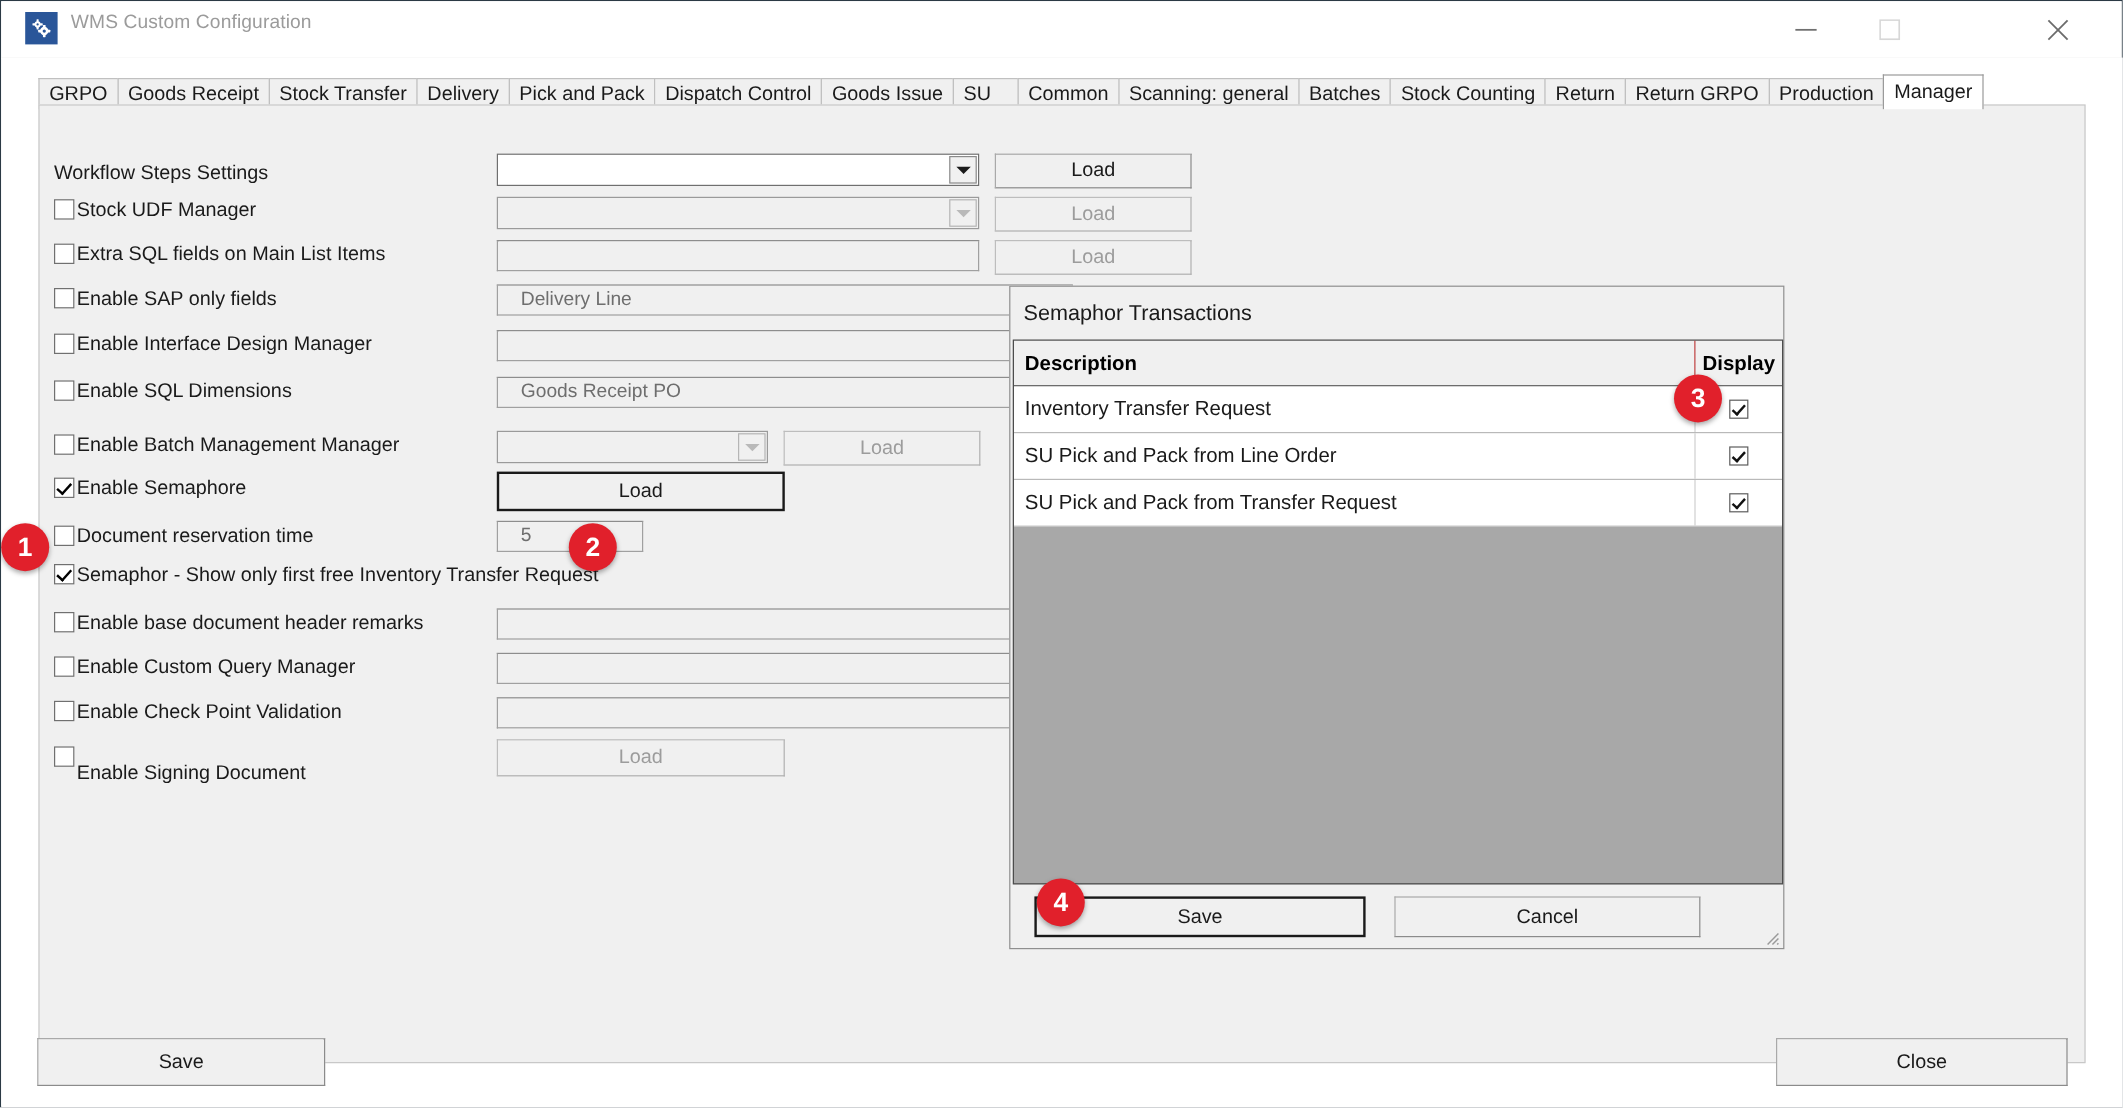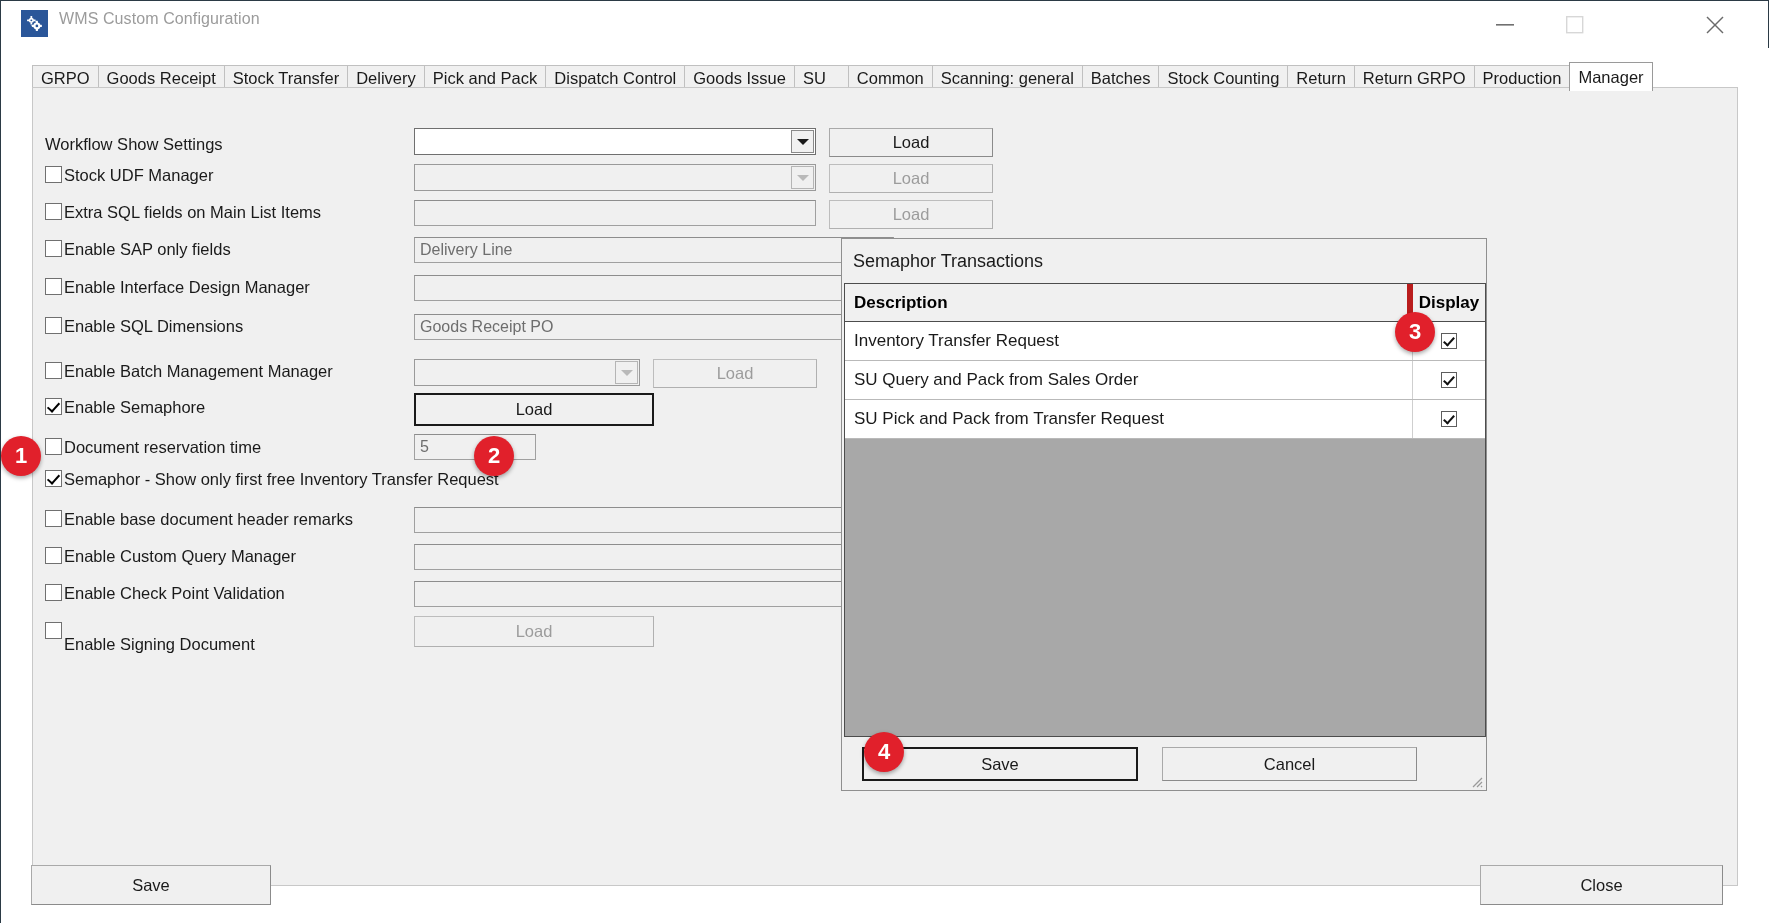--- a/index.html
+++ b/index.html
@@ -119,21 +119,21 @@
   .tb {
     position: absolute;
     box-sizing: border-box;
     border: 1px solid #a0a0a0;
     border-top-color: #8d8d8d;
     background: #f0f0f0;
     height: 26px;
     font-size: 16px;
     color: #6e6e6e;
     line-height: 24px;
-    padding-left: 5px;
+    padding-left: 19px;
     white-space: nowrap;
     overflow: hidden;
   }
 
   .combo {
     position: absolute;
     box-sizing: border-box;
     height: 27px;
     border: 1px solid #9a9a9a;
     background: #f0f0f0;
@@ -202,21 +202,21 @@
     box-sizing: border-box;
   }
   .ghdr {
     position: absolute; top: 0; height: 38px;
     background: #f0f0f0;
     border-bottom: 1px solid #4c4c4c;
     box-sizing: border-box;
     font-size: 17px; font-weight: bold; color: #000;
     display: flex; align-items: center;
   }
-  #ghdr-desc { left: 0; width: 568px; padding-left: 9px; border-right: 6px solid #b91c1c; }
+  #ghdr-desc { left: 0; width: 568px; padding-left: 9px; border-right: 1px solid #b91c1c; }
   #ghdr-disp { left: 568px; width: 72px; justify-content: center; }
 
   .grow {
     position: absolute; left: 0; width: 640px; height: 39px;
     background: #ffffff;
     border-bottom: 1px solid #b9b9b9;
     box-sizing: border-box;
   }
   .grow .gdesc {
     position: absolute; left: 0; top: 0; width: 568px; height: 100%;
@@ -312,21 +312,21 @@
   </div>
 
   <div id="winbody">
 
     <div id="tabstrip">
       <span class="tab">GRPO</span><span class="tab">Goods Receipt</span><span class="tab">Stock Transfer</span><span class="tab">Delivery</span><span class="tab">Pick and Pack</span><span class="tab">Dispatch Control</span><span class="tab">Goods Issue</span><span class="tab" style="padding:0 22px 0 8px">SU</span><span class="tab">Common</span><span class="tab">Scanning: general</span><span class="tab">Batches</span><span class="tab">Stock Counting</span><span class="tab">Return</span><span class="tab">Return GRPO</span><span class="tab">Production</span><span class="tab selected">Manager</span>
     </div>
 
     <div id="tabpage">
 
-      <div class="row-label" style="left:12px; top:46px;">Workflow Show Settings</div>
+      <div class="row-label" style="left:12px; top:46px;">Workflow Steps Settings</div>
       <div class="combo enabled" style="left:381px; top:40px; width:402px;">
         <div class="arrowbox">
             <span class="caret"></span>
           </div>
       </div>
       <div class="btn" style="left:796px; top:40px; width:164px; height:29px;">Load</div>
 
       <div class="cb" style="left:12px; top:78px;"></div>
       <div class="row-label" style="left:31px; top:77px;">Stock UDF Manager</div>
       <div class="combo" style="left:381px; top:76px; width:402px;">
@@ -402,21 +402,21 @@
         <div class="ghdr" id="ghdr-disp">Display</div>
 
         <div class="grow" style="top:38px;">
           <div class="gdesc">Inventory Transfer Request</div>
           <div class="gdisp">
             <span class="gcb checked"></span>
           </div>
         </div>
 
         <div class="grow" style="top:77px;">
-          <div class="gdesc">SU Query and Pack from Sales Order</div>
+          <div class="gdesc">SU Pick and Pack from Line Order</div>
           <div class="gdisp">
             <span class="gcb checked"></span>
           </div>
         </div>
 
         <div class="grow" style="top:116px;">
           <div class="gdesc">SU Pick and Pack from Transfer Request</div>
           <div class="gdisp">
             <span class="gcb checked"></span>
           </div>

